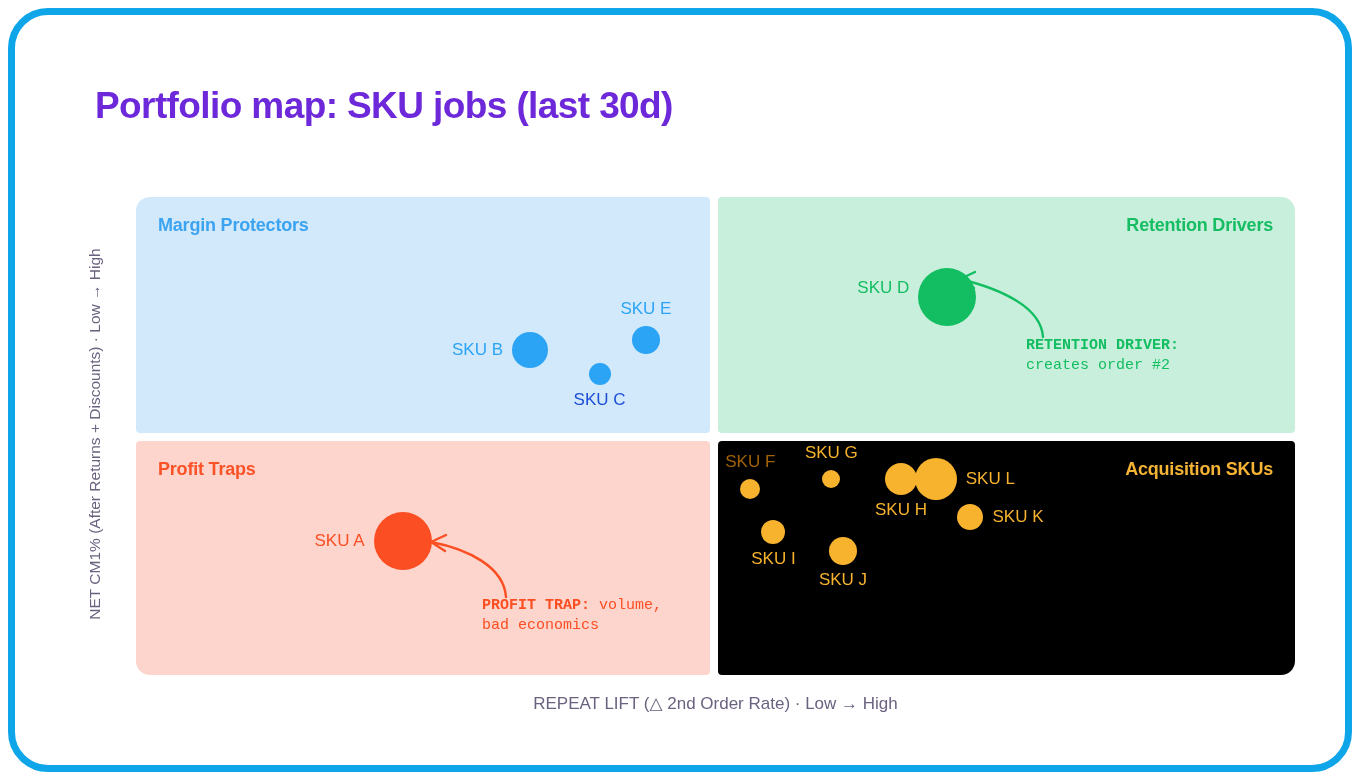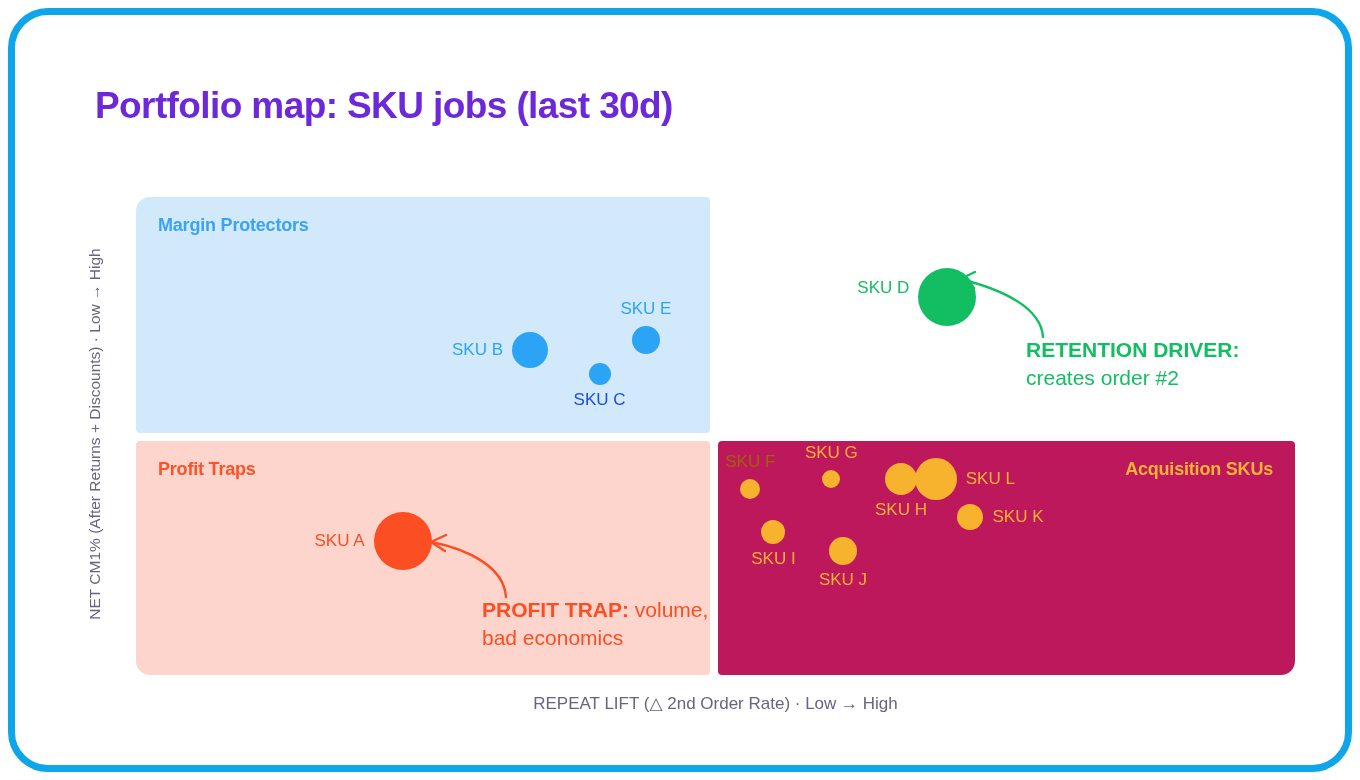--- a/index.html
+++ b/index.html
@@ -100,21 +100,21 @@
 
   #quad-bl {
     left: 0; top: 244px; width: 574px; height: 234px;
     background: #FDD5CC;
     border-radius: 4px 4px 4px 14px;
   }
   #quad-bl .quad-label { color: #FB5228; }
 
   #quad-br {
     left: 582px; top: 244px; width: 577px; height: 234px;
-    background: #be185d;
+    background: #000000;
     border-radius: 4px 4px 14px 4px;
   }
   #quad-br .quad-label { color: #F5B335; }
 
   
   .bubble {
     position: absolute;
     border-radius: 50%;
     transform: translate(-50%, -50%);
   }
@@ -124,41 +124,45 @@
     white-space: nowrap;
   }
   .pt-label.lbl-left   { transform: translate(-100%, -50%); }
   .pt-label.lbl-right  { transform: translate(0, -50%); }
   .pt-label.lbl-top    { transform: translate(-50%, -100%); }
   .pt-label.lbl-bottom { transform: translate(-50%, 0); }
 
   
   .annotation {
     position: absolute;
-    font-size: 21px;
+    font-size: 15px;
     line-height: 1.35;
     white-space: nowrap;
+    font-family: Liberation Mono, monospace;
   }
   .annotation b { font-weight: bold; }
   .anno-svg { position: absolute; overflow: visible; }
 </style>
 </head>
 <body>
 
 <div class="card">
 
   <div class="page-title">Portfolio map: SKU jobs (last 30d)</div>
 
   <div class="y-axis-label">NET CM1% (After Returns + Discounts) · Low → High</div>
   <div class="x-axis-label">REPEAT LIFT (△ 2nd Order Rate) · Low → High</div>
 
   <div class="plot">
 
     <div class="quad" id="quad-tl">
       <div class="quad-label left">Margin Protectors</div>
+    </div>
+    <div class="quad" id="quad-tr">
+      <div class="quad-label right">Retention Drivers</div>
     </div>
     <div class="quad" id="quad-bl">
       <div class="quad-label left">Profit Traps</div>
     </div>
     <div class="quad" id="quad-br">
       <div class="quad-label right">Acquisition SKUs</div>
     </div>
 
     <div id="points-layer">
         <div class="bubble" style="left: 266.57px; top: 344.16px; width: 58px; height: 58px; background: rgb(251, 78, 34);"></div>

